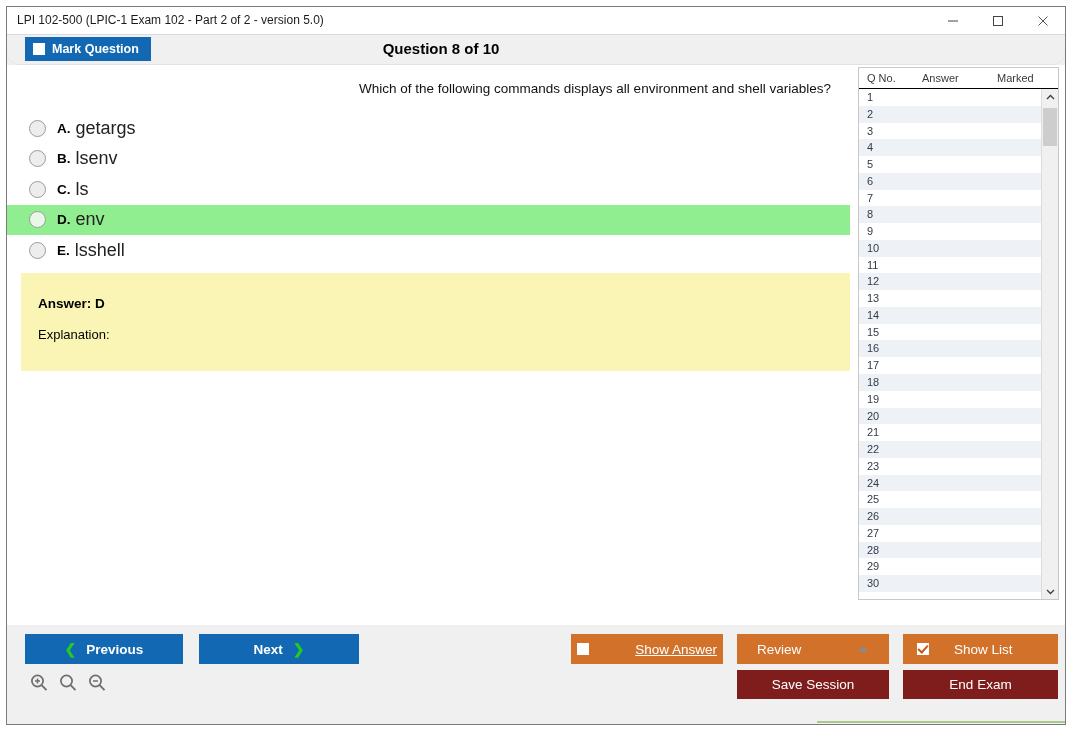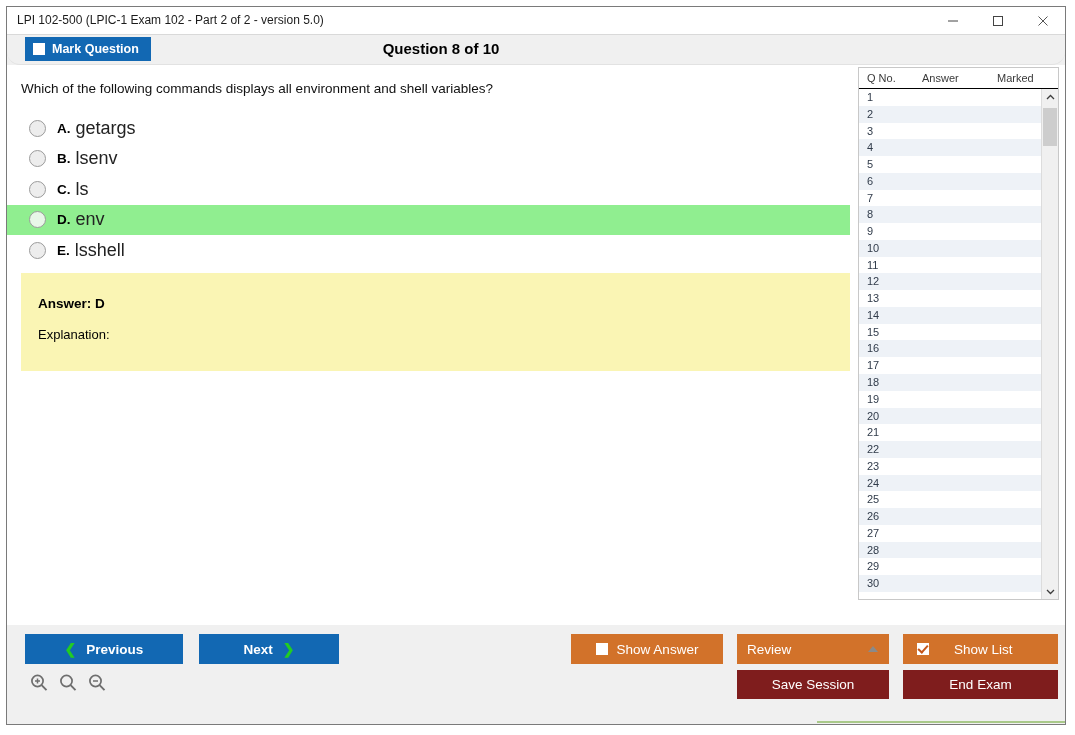--- a/index.html
+++ b/index.html
@@ -131,20 +131,21 @@
   }
 
   #question-text {
     position: absolute;
     left: 14px;
     top: 15px;
     width: 810px;
     font-size: 13.5px;
     color: #111111;
     line-height: 1.3;
+    text-align: right;
   }
 
   #options-list {
     position: absolute;
     left: 0;
     top: 48px;
     width: 843px;
   }
   .option-row {
     position: relative;
@@ -319,21 +320,21 @@
     font-size: 13.5px;
     font-weight: bold;
     display: flex;
     align-items: center;
     justify-content: center;
     gap: 10px;
     cursor: pointer;
     font-family: "Liberation Sans", sans-serif;
   }
   #prev-btn { left: 18px; width: 158px; }
-  #next-btn { left: 192px; width: 140px; }
+  #next-btn { left: 192px; width: 160px; }
   .chev {
     color: #22cc22;
     font-size: 14px;
     font-weight: bold;
     line-height: 1;
   }
 
   #zoom-controls {
     position: absolute;
     left: 22px;
@@ -358,27 +359,28 @@
     border: none;
     font-size: 13.5px;
     display: flex;
     align-items: center;
     cursor: pointer;
     font-family: "Liberation Sans", sans-serif;
   }
   #show-answer-btn {
     left: 564px;
     width: 152px;
-    justify-content: center;
+    justify-content: space-between;
     gap: 9px;
+    text-decoration: underline;
   }
   #review-dropdown {
     left: 730px;
     width: 152px;
-    padding: 0 10px;
+    padding: 0 20px;
     box-sizing: border-box;
     justify-content: space-between;
   }
   #show-list-btn {
     left: 896px;
     width: 155px;
     padding-left: 14px;
     box-sizing: border-box;
     gap: 25px;
   }

